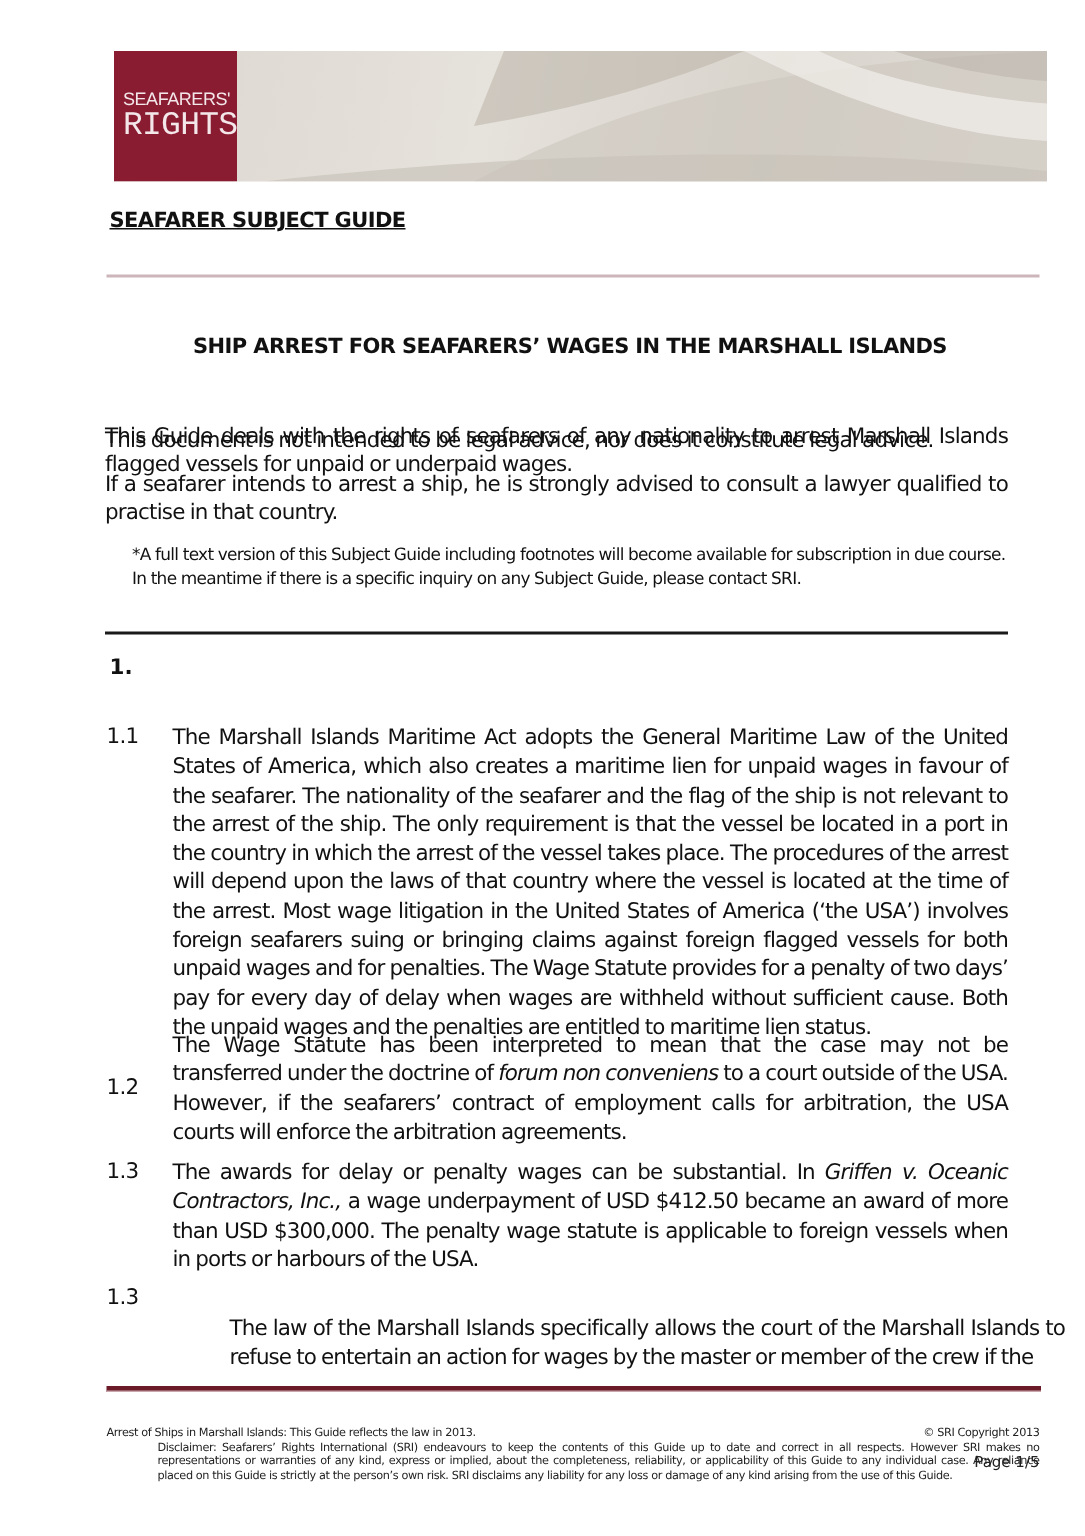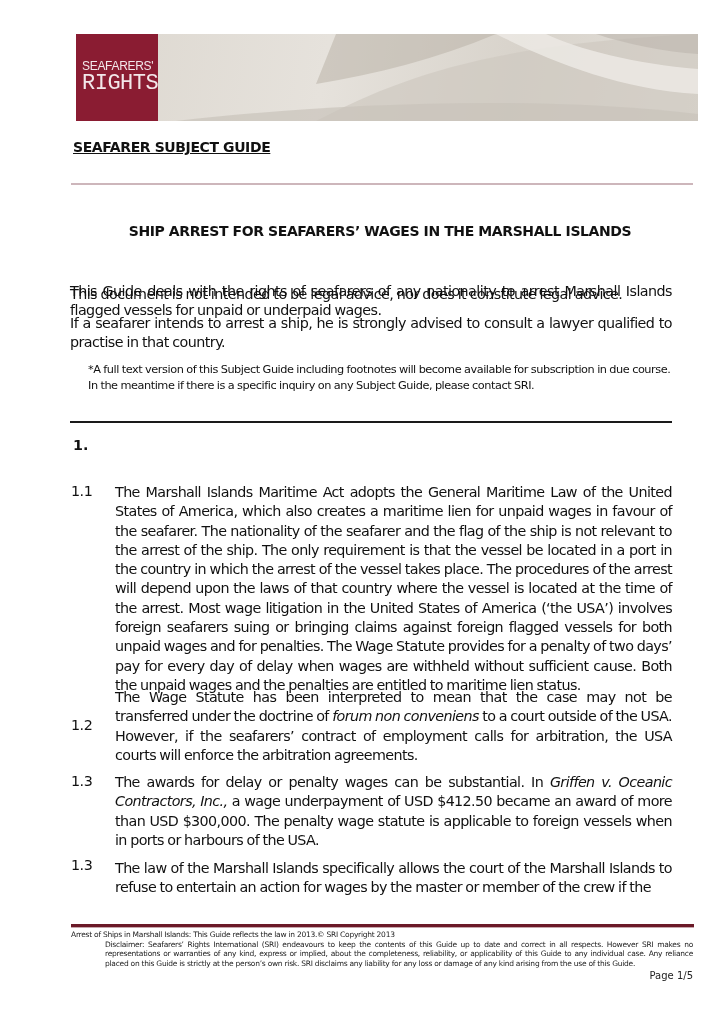--- a/index.html
+++ b/index.html
@@ -39,21 +39,21 @@
             font-family: "DejaVu Sans", sans-serif; letter-spacing: -0.45px; text-align: justify; }
 
   .item-num { position: absolute; left: 71px; font-size: 14.3px; font-family: "DejaVu Sans", sans-serif; letter-spacing: -0.5px; }
   .item-text { position: absolute; left: 115px; width: 557px; font-size: 14.3px; line-height: 19.3px; text-align: justify;
                font-family: "DejaVu Sans", sans-serif; letter-spacing: -0.6px; word-spacing: -0.6px; }
   .item-text i { font-style: italic; }
 
   .footer-rule { position: absolute; left: 71px; top: 924px; width: 623px; height: 3px; background: #6b1a28; border-bottom: 1px solid #c9a7ad; }
   .footer { position: absolute; left: 71px; top: 930px; width: 622px; font-size: 7.5px; line-height: 9.6px;
             font-family: "DejaVu Sans", sans-serif; letter-spacing: -0.25px; color: #222; }
-  .footer .row { display: flex; justify-content: flex-start; }
+  .footer .row { display: flex; justify-content: space-between; margin-top: 20px; }
   .footer .disc { text-align: justify; margin-left: 34px; }
   .page-num { position: absolute; right: 30px; top: 970px; font-size: 10px; font-family: "DejaVu Sans", sans-serif; color: #222; text-align: center; }
 </style>
 </head>
 <body>
 
 <div class="page">
 
   <div class="banner">
     <svg class="waves" viewBox="0 0 622 87" preserveAspectRatio="none">
@@ -87,21 +87,21 @@
   <div class="item-num" style="top:483px;">1.1</div>
   <div class="item-text" style="top:483px;">The Marshall Islands Maritime Act adopts the General Maritime Law of the United States of America, which also creates a maritime lien for unpaid wages in favour of the seafarer. The nationality of the seafarer and the flag of the ship is not relevant to the arrest of the ship.  The only requirement is that the vessel be located in a port in the country in which the arrest of the vessel takes place. The procedures of the arrest will depend upon the laws of that country where the vessel is located at the time of the arrest. Most wage litigation in the United States of America (‘the USA’) involves foreign seafarers suing or bringing claims against foreign flagged vessels for both unpaid wages and for penalties. The Wage Statute provides for a penalty of two days’ pay for every day of delay when wages are withheld without sufficient cause. Both the unpaid wages and the penalties are entitled to maritime lien status.</div>
 
   <div class="item-num" style="top:717px;">1.2</div>
   <div class="item-text" style="top:688px;"><span>The Wage Statute has been interpreted to mean that the case may not be transferred under the doctrine of </span><i>forum non conveniens</i><span> to a court outside of the USA. However, if the seafarers’ contract of employment calls for arbitration, the USA courts will enforce the arbitration agreements.</span></div>
 
   <div class="item-num" style="top:773px;">1.3</div>
   <div class="item-text" style="top:773px;"><span>The awards for delay or penalty wages can be substantial. In </span><i>Griffen v. Oceanic Contractors, Inc.,</i><span> a wage underpayment of USD $412.50 became an award of more than USD $300,000. The penalty wage statute is applicable to foreign vessels when in ports or harbours of the USA.</span></div>
 
   <div class="item-num" style="top:857px;">1.3</div>
-  <div class="item-text" style="top:859px;">The law of the Marshall Islands specifically allows the court of the Marshall Islands to refuse to entertain an action for wages by the master or member of the crew if the</div>
+  <div class="item-text" style="top:877px;margin-left:38px;">The law of the Marshall Islands specifically allows the court of the Marshall Islands to refuse to entertain an action for wages by the master or member of the crew if the</div>
 
   <div class="footer-rule"></div>
   <div class="footer">
     <div class="row">
       <span>Arrest of Ships in Marshall Islands: This Guide reflects the law in 2013.</span>
       <span>© SRI Copyright 2013</span>
     </div>
     <div class="disc">Disclaimer: Seafarers’ Rights International (SRI) endeavours to keep the contents of this Guide up to date and correct in all respects.  However SRI makes no representations or warranties of any kind, express or implied, about the completeness, reliability, or applicability of this Guide to any individual case.  Any reliance placed on this Guide is strictly at the person’s own risk.  SRI disclaims any liability for any loss or damage of any kind arising from the use of this Guide.</div>
   </div>
   <div class="page-num">Page 1/5</div>

